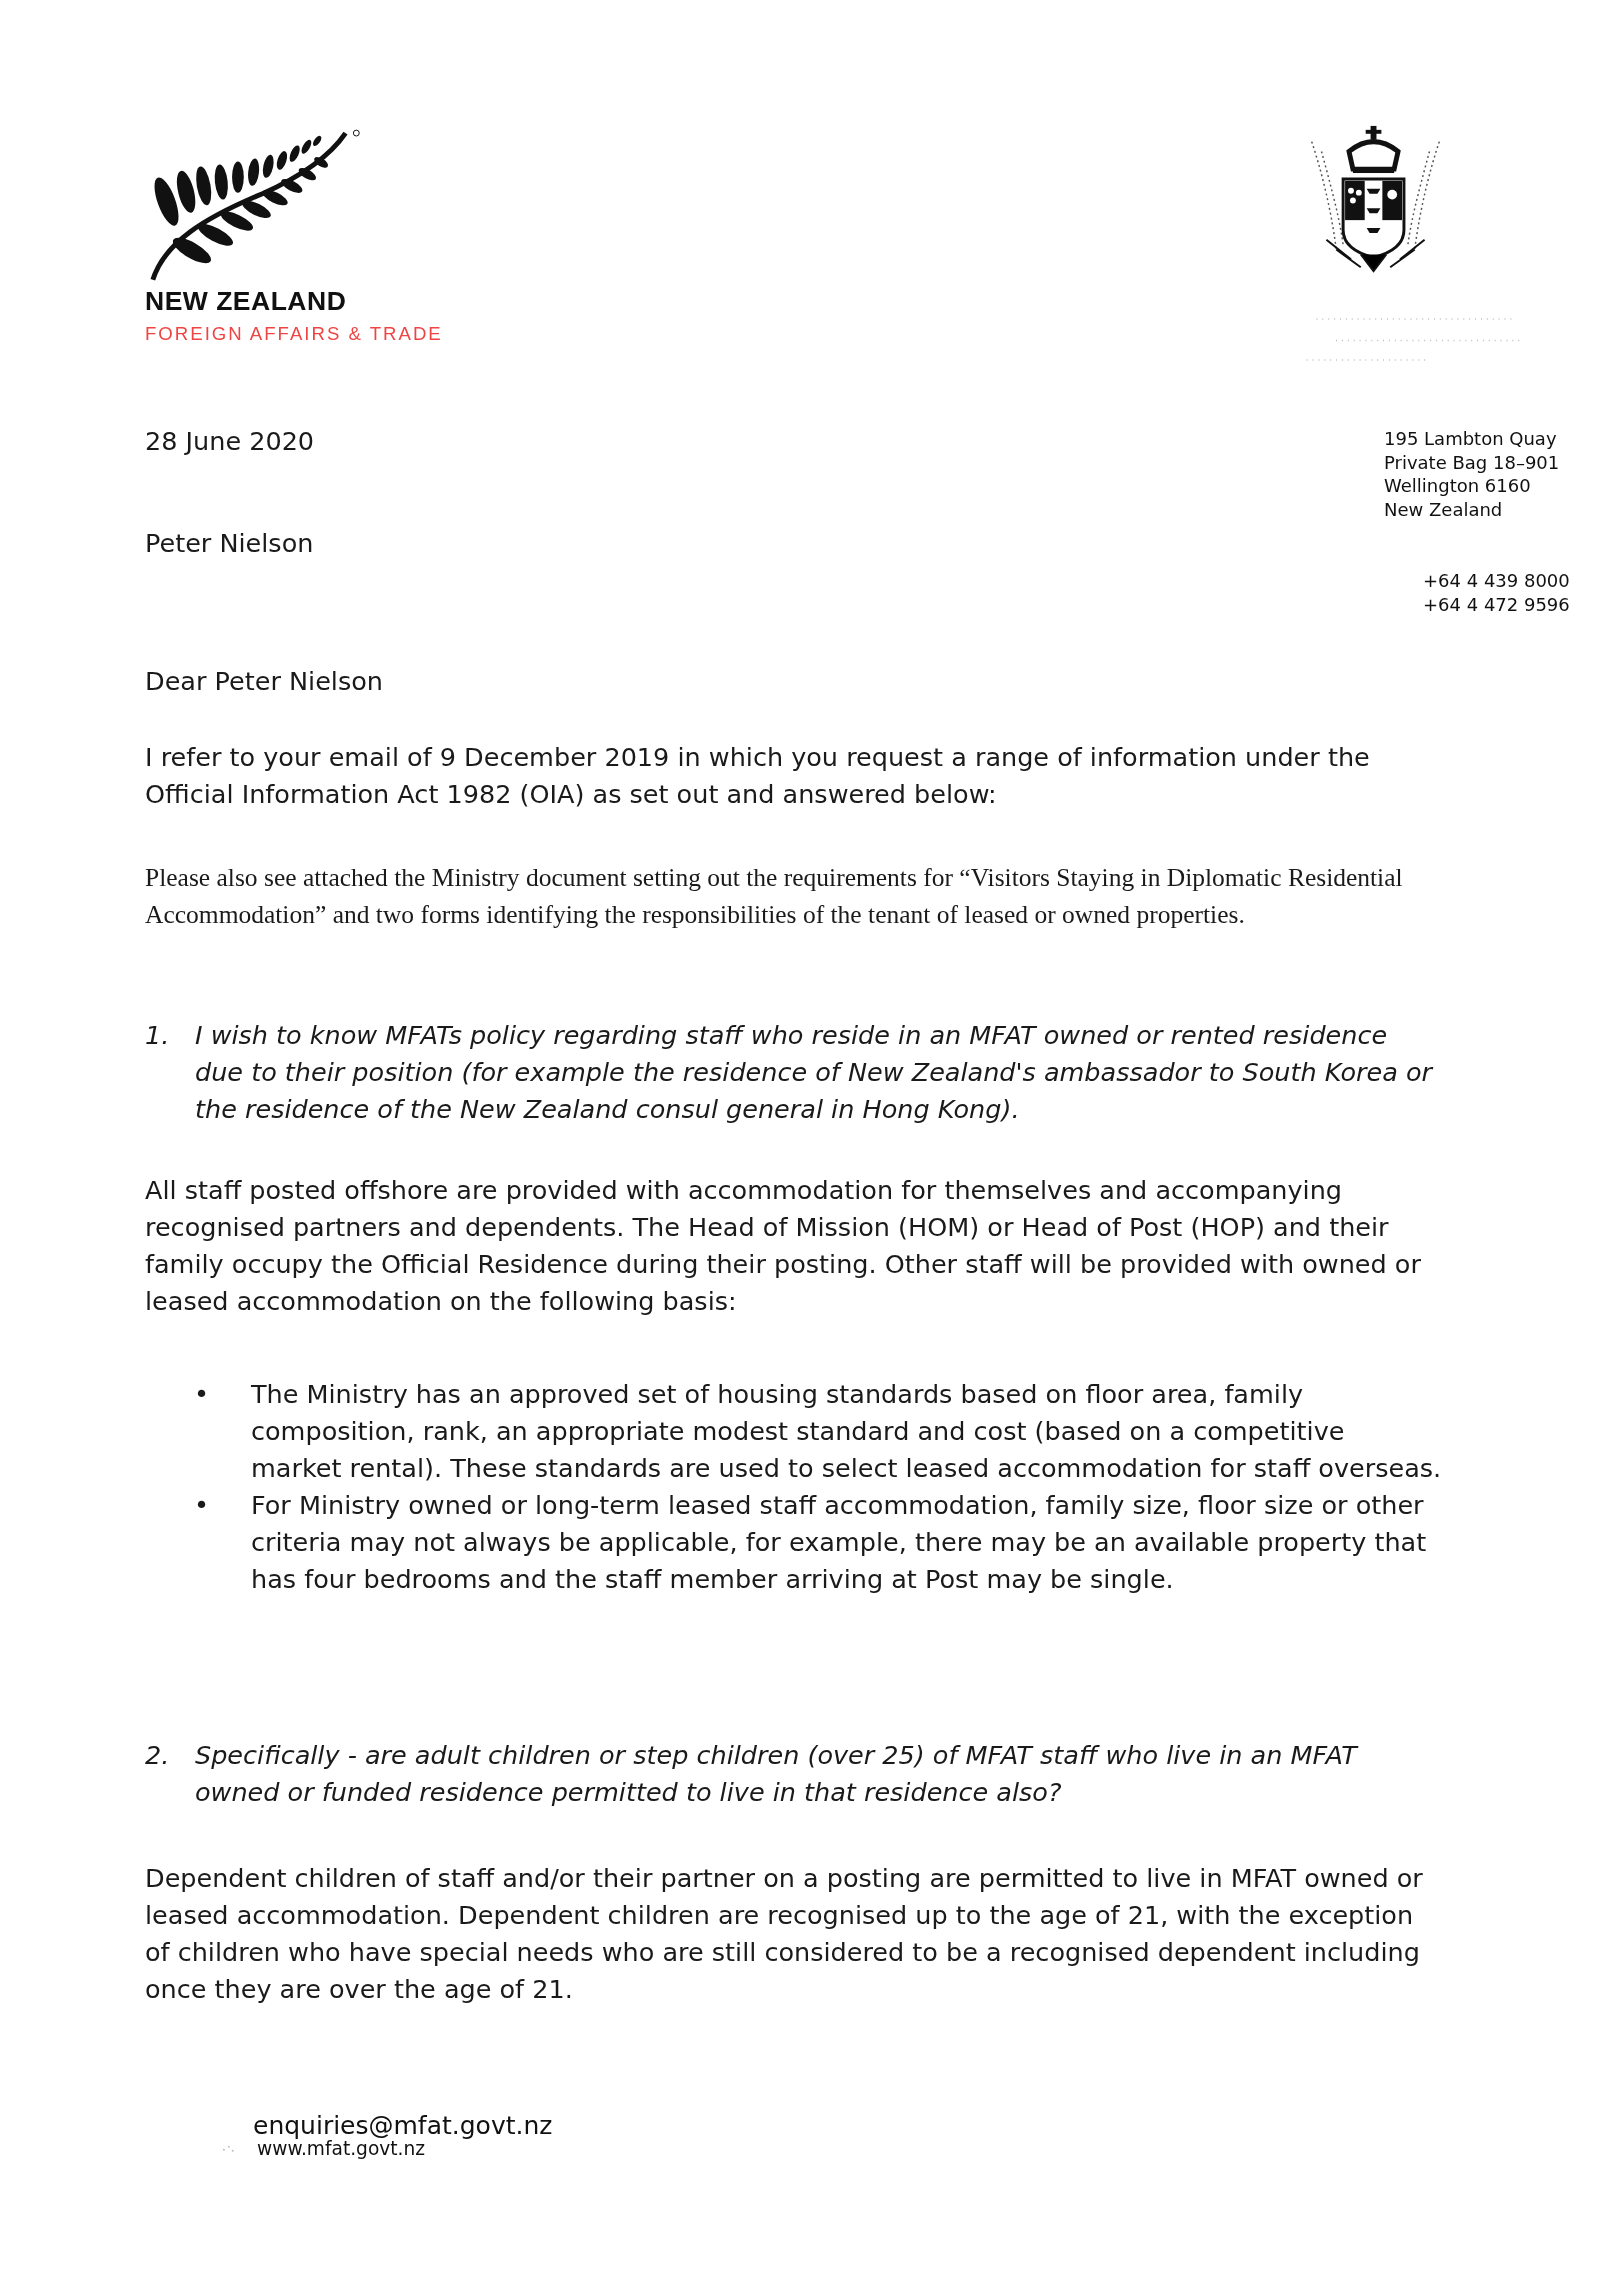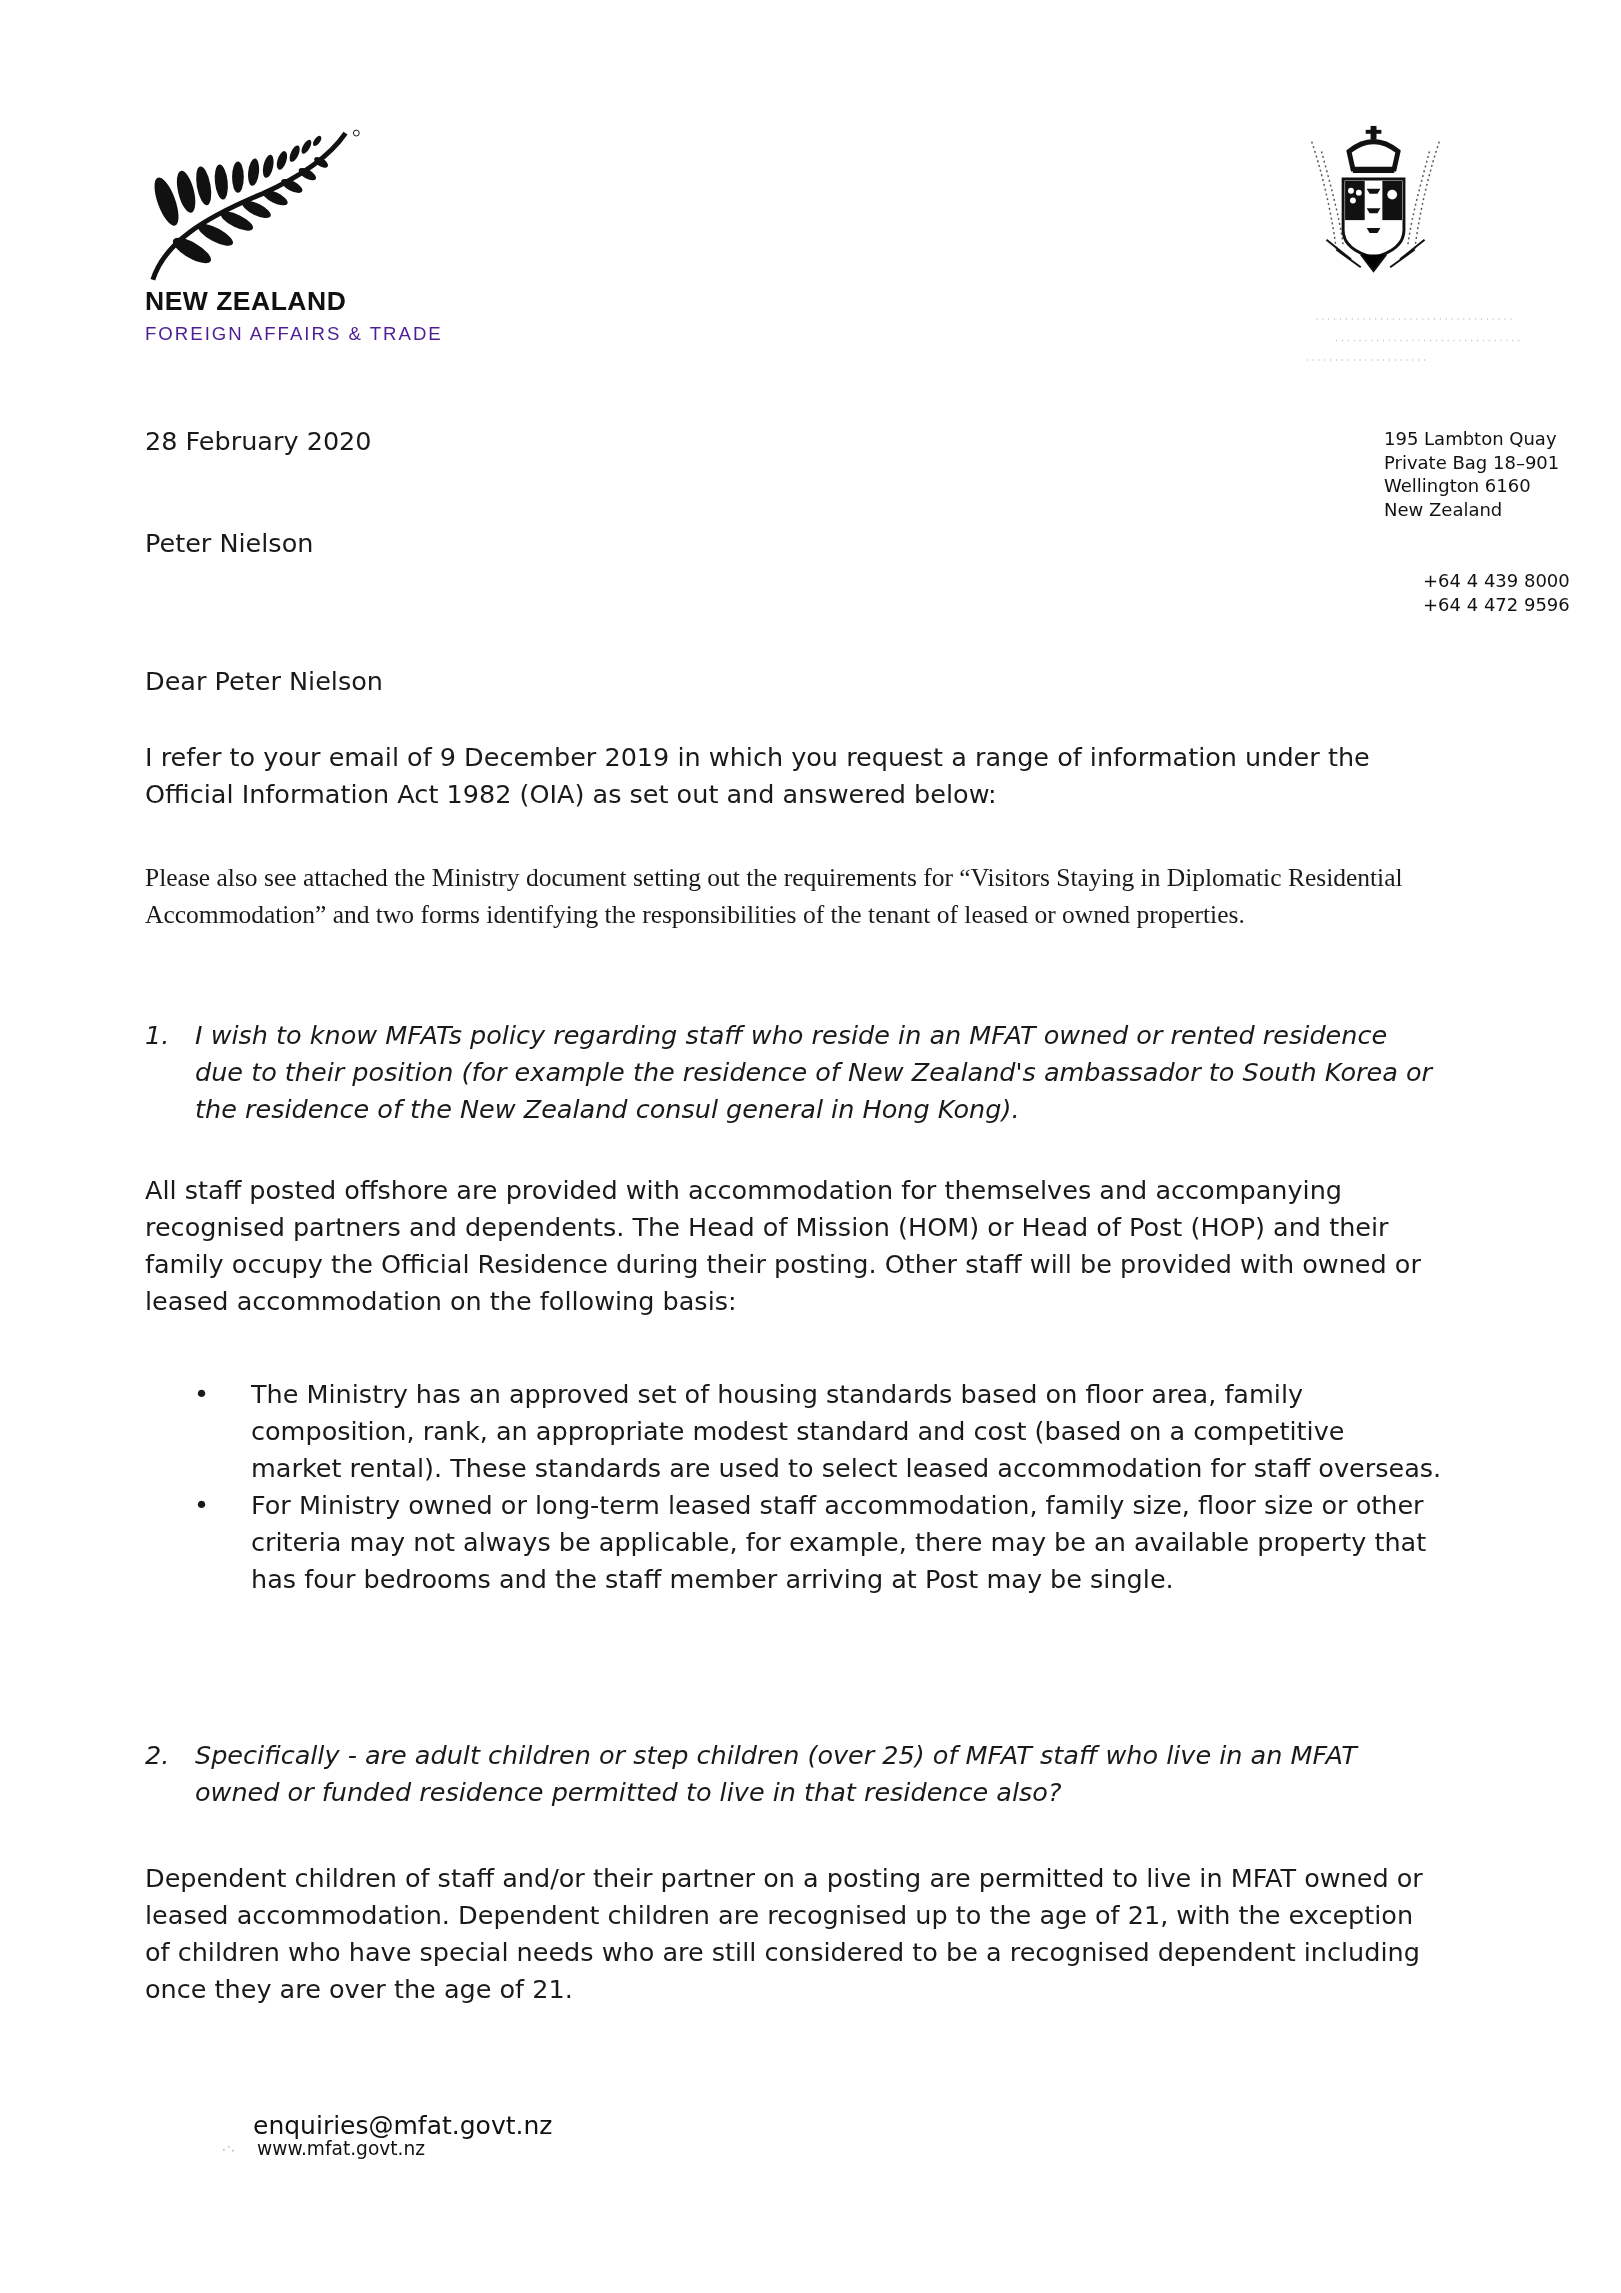--- a/index.html
+++ b/index.html
@@ -25,21 +25,21 @@
       font-weight: bold;
       font-size: 26.5px;
       letter-spacing: 0.5px;
       color: #111;
     }
     #logo-subtitle {
       left: 145px; top: 323px;
       font-family: "Liberation Sans", sans-serif;
       font-size: 18.6px;
       letter-spacing: 2px;
-      color: #4c1d95;
+      color: #ef4444;
       text-align: right;
     }
 
     
     #coat-of-arms { left: 1292px; top: 122px; width: 167px; height: 157px; }
     #faint-office-lines { left: 1292px; top: 309px; width: 235px; height: 59px; }
 
     
     #sender-address {
       left: 1384px; top: 427px;
@@ -194,21 +194,21 @@
   <div>195 Lambton Quay</div>
   <div>Private Bag 18–901</div>
   <div>Wellington 6160</div>
   <div>New Zealand</div>
 </div>
 <div id="sender-phones" class="abs">
   <div>+64 4 439 8000</div>
   <div>+64 4 472 9596</div>
 </div>
 
-<div id="letter-date" class="abs body-text" style="width:auto">28 February 2020</div>
+<div id="letter-date" class="abs body-text" style="width:auto">28 June 2020</div>
 <div id="recipient-block" class="abs body-text" style="width:auto">
   <div>Peter Nielson</div>
 </div>
 
 <div id="salutation" class="abs body-text">Dear Peter Nielson</div>
 
 <div id="para-intro" class="abs body-text" style="width:1308px">I refer to your email of 9 December 2019 in which you request a range of information under the Official Information Act 1982 (OIA) as set out and answered below:</div>
 <div id="para-attached" class="abs body-text" style="width:1274px">Please also see attached the Ministry document setting out the requirements for “Visitors Staying in Diplomatic Residential Accommodation” and two forms identifying the responsibilities of the tenant of leased or owned properties.</div>
 
 <div id="question-1" class="abs body-text q-item">

